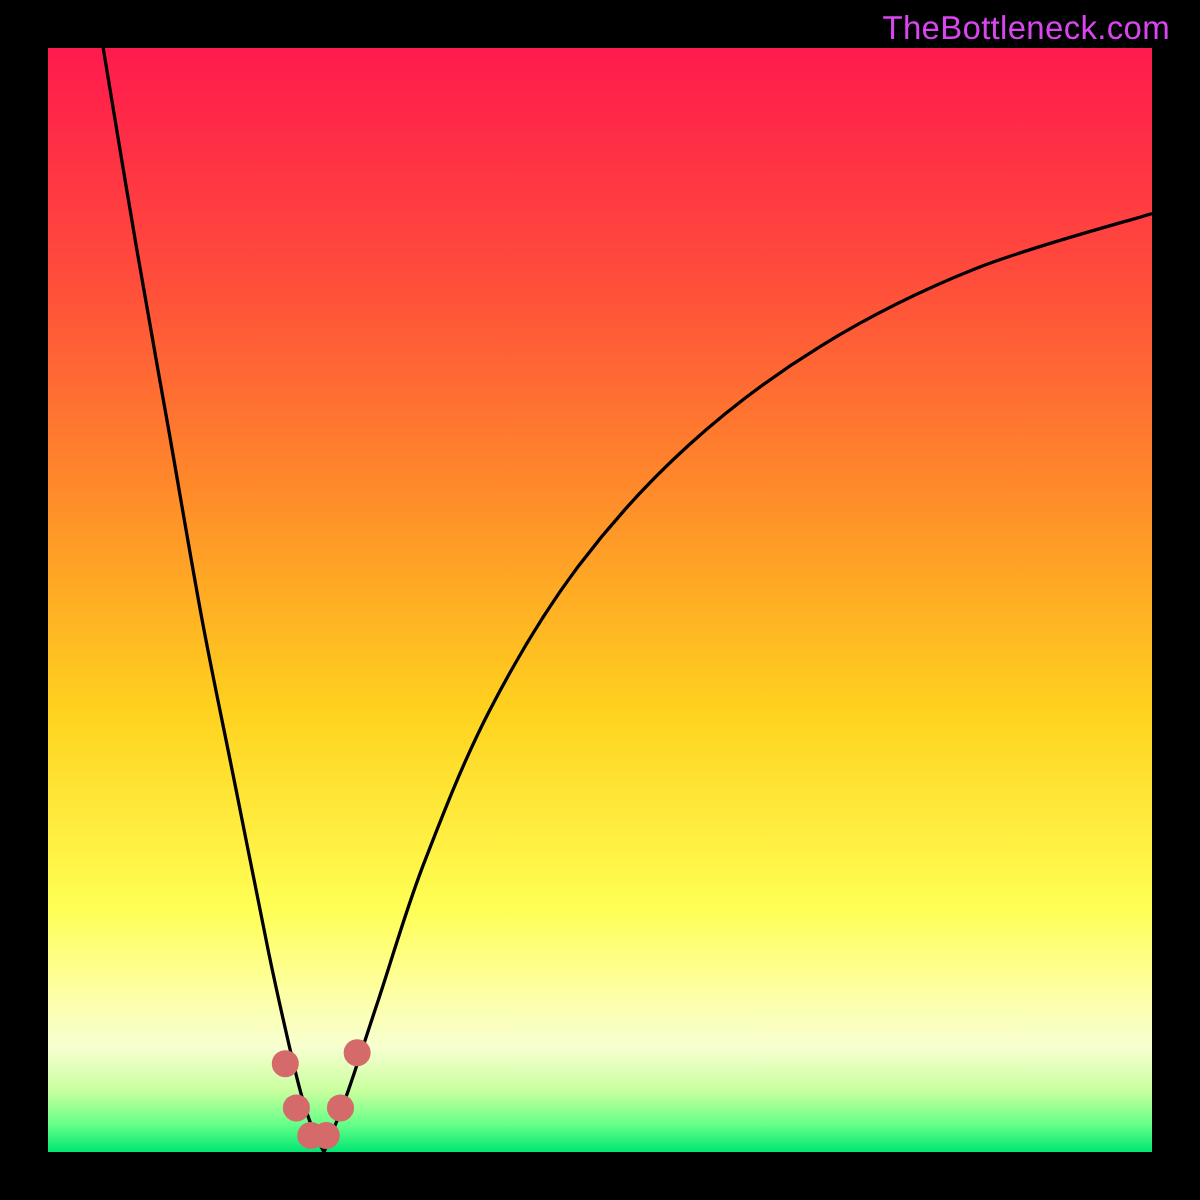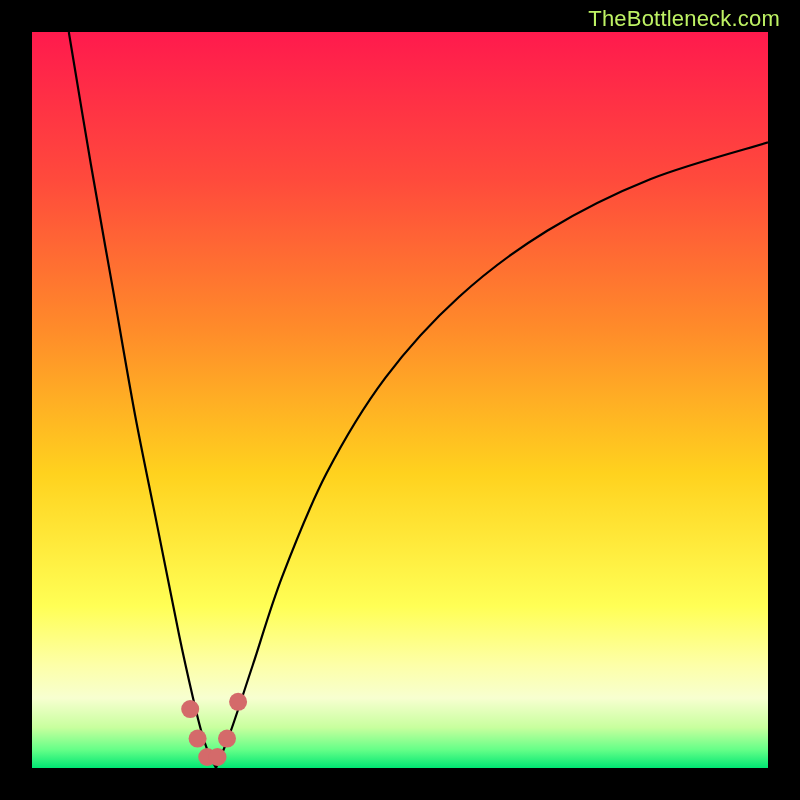--- a/index.html
+++ b/index.html
@@ -27,21 +27,21 @@
     overflow: hidden;
   }
   .gradient {
     position: absolute;
     inset: 0;
   }
   .watermark {
     position: absolute;
     top: 6px;
     right: 20px;
-    color: #bef264;
+    color: #d946ef;
     font-size: 22px;
     font-weight: 500;
     letter-spacing: 0.2px;
   }
   svg.curves {
     position: absolute;
     inset: 0;
   }
   .bead {
     fill: #d46a6a;

